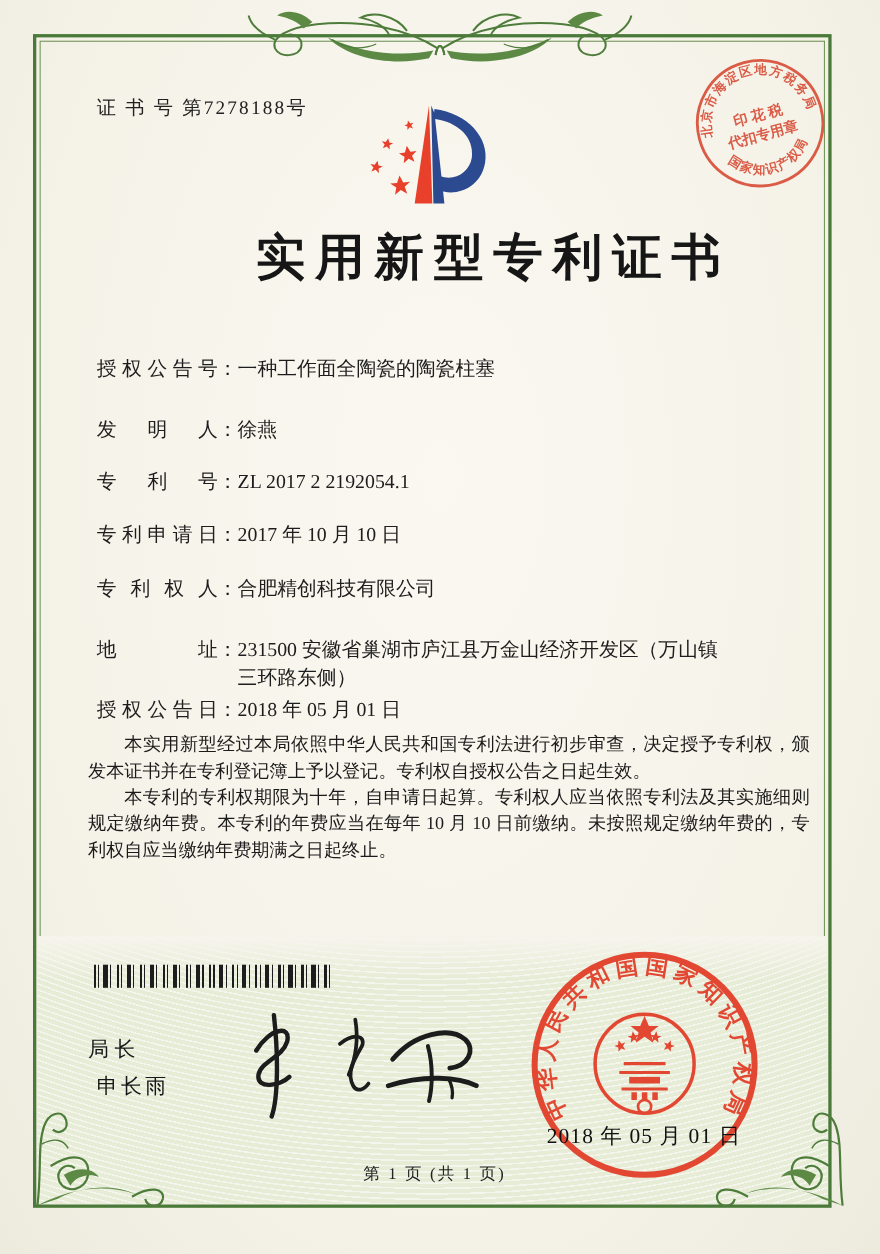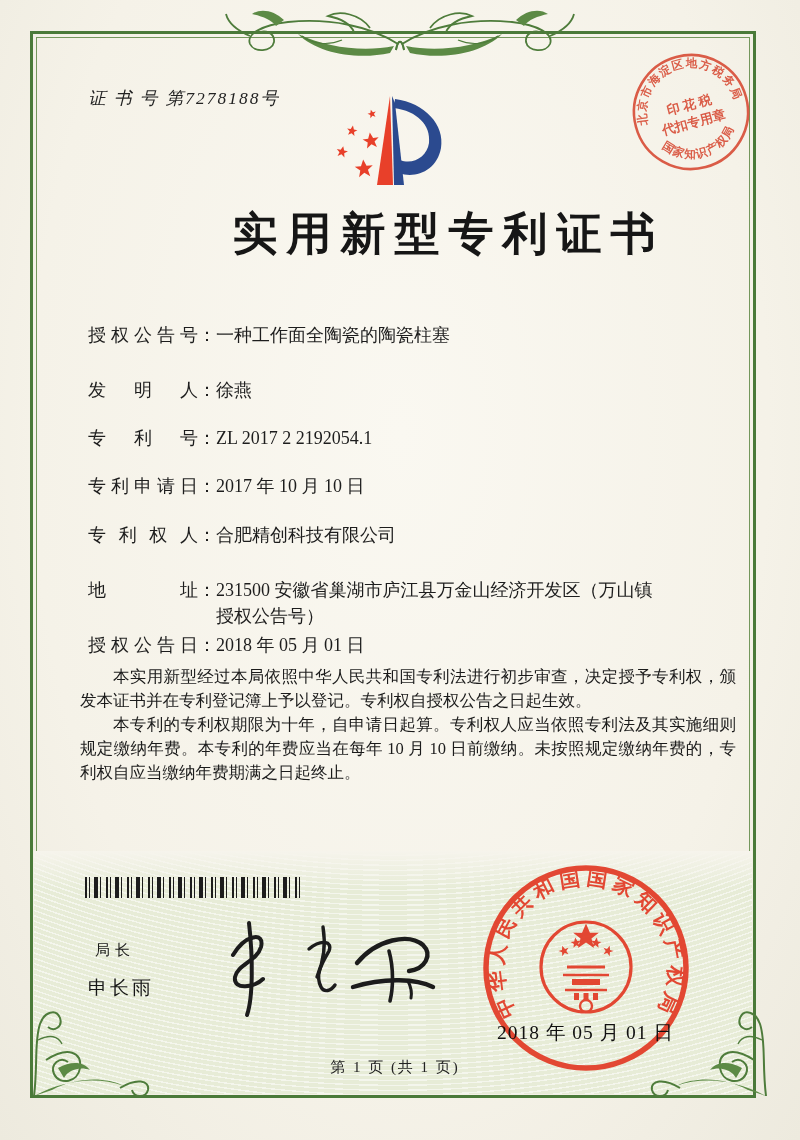--- a/index.html
+++ b/index.html
@@ -13,38 +13,38 @@
          border:3px solid #4a7a39;}
   .frame-inner{position:absolute;inset:3px;border:1px solid #74975c;}
 
   
   .band{position:absolute;left:1px;right:1px;bottom:1px;height:243px;
         background-color:#e7ecd7;
         background-image:
           linear-gradient(#f6f4ec, rgba(246,244,236,0) 38px),
           repeating-radial-gradient(circle at 50% -900px, rgba(255,255,255,0) 0 3.6px, rgba(255,255,255,.55) 3.6px 5px);}
 
-  .certno{position:absolute;left:88px;top:86px;font-size:17.5px;color:#222;letter-spacing:2px;font-style:italic;}
+  .certno{position:absolute;left:88px;top:86px;font-size:17.5px;color:#222;letter-spacing:2px;}
 
   .title{position:absolute;left:0;top:204px;width:800px;text-align:center;
          font-size:45px;font-weight:bold;color:#161616;letter-spacing:9px;text-indent:9px;padding-left:44px;}
 
   .row{position:absolute;left:88px;width:632px;font-size:18px;color:#1d1d1d;line-height:26px;}
   .flabel{display:inline-block;width:110px;text-align:justify;text-align-last:justify;vertical-align:top;}
   .colon{vertical-align:top;}
   .fval{display:inline-block;vertical-align:top;}
   .grp2{position:absolute;left:367px;top:0;white-space:nowrap;}
 
   .bodytext{position:absolute;left:80px;top:665px;width:656px;color:#1b1b1b;}
   .bodytext p{margin:0;text-indent:2em;font-size:16.5px;line-height:23.9px;text-align:justify;}
 
   .barcode{position:absolute;left:85px;top:877px;width:217px;height:21px;
     background:repeating-linear-gradient(90deg,#1d1d1d 0 2px,transparent 2px 4px,#1d1d1d 4px 5px,transparent 5px 9px,#1d1d1d 9px 13px,transparent 13px 15px,#1d1d1d 15px 16px,transparent 16px 21px);}
 
-  .officer-title{position:absolute;left:95px;top:941px;font-size:15px;letter-spacing:5px;color:#161616;}
+  .officer-title{position:absolute;left:80px;top:941px;font-size:19px;letter-spacing:5px;color:#161616;}
   .officer-name{position:absolute;left:88px;top:975px;font-size:19px;letter-spacing:3px;color:#161616;}
 
   .sig{position:absolute;left:205px;top:903px;}
   .sealwrap{position:absolute;left:481px;top:863px;}
   .sealdate{position:absolute;left:497px;top:1019px;font-size:19.5px;color:#111;letter-spacing:1px;z-index:6;}
 
   .footer{position:absolute;left:0;top:1058px;width:790px;text-align:center;font-size:15px;color:#222;letter-spacing:2px;}
 
   .ornament-top{position:absolute;left:220px;top:6px;}
   .corner-bl{position:absolute;left:24px;top:972px;}
@@ -143,21 +143,21 @@
   <div class="row" style="top:425px">
     <span class="flabel">专利号</span><span class="colon">：</span><span class="fval">ZL 2017 2 2192054.1</span>
   </div>
   <div class="row" style="top:473px">
     <span class="flabel">专利申请日</span><span class="colon">：</span><span class="fval">2017 年 10 月 10 日</span>
   </div>
   <div class="row" style="top:522px">
     <span class="flabel">专利权人</span><span class="colon">：</span><span class="fval">合肥精创科技有限公司</span>
   </div>
   <div class="row" style="top:577px">
-    <span class="flabel">地址</span><span class="colon">：</span><span class="fval"><span>231500 安徽省巢湖市庐江县万金山经济开发区（万山镇</span><br><span>授权公告号）</span></span>
+    <span class="flabel">地址</span><span class="colon">：</span><span class="fval"><span>231500 安徽省巢湖市庐江县万金山经济开发区（万山镇</span><br><span>三环路东侧）</span></span>
   </div>
   <div class="row" style="top:632px">
     <span class="flabel">授权公告日</span><span class="colon">：</span><span class="fval">2018 年 05 月 01 日</span>
   </div>
 
   <div class="bodytext">
     <p>本实用新型经过本局依照中华人民共和国专利法进行初步审查，决定授予专利权，颁发本证书并在专利登记簿上予以登记。专利权自授权公告之日起生效。</p>
     <p>本专利的专利权期限为十年，自申请日起算。专利权人应当依照专利法及其实施细则规定缴纳年费。本专利的年费应当在每年 10 月 10 日前缴纳。未按照规定缴纳年费的，专利权自应当缴纳年费期满之日起终止。</p>
   </div>
 

